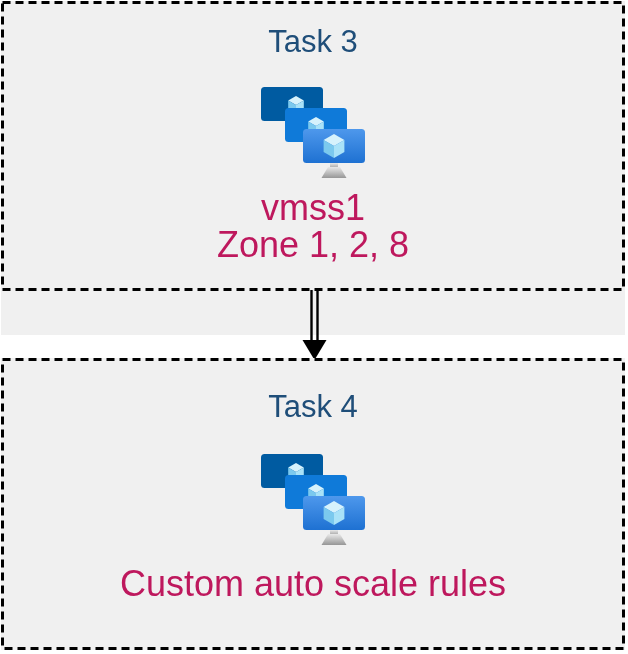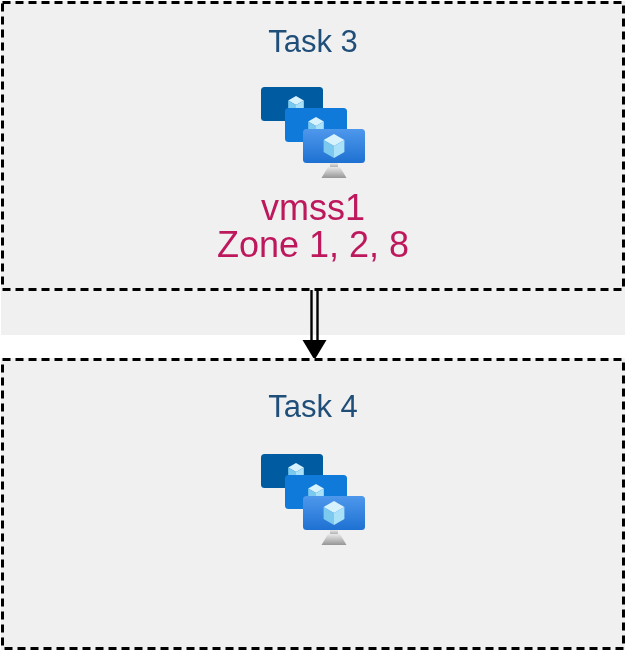--- a/index.html
+++ b/index.html
@@ -152,15 +152,18 @@
       <polygon points="55,30 62.8,34.5 55,39 47.2,34.5" fill="#D6F2FC"></polygon>
       <polygon points="47.2,34.5 55,39 55,48 47.2,43.5" fill="#7BC9EE"></polygon>
       <polygon points="62.8,34.5 55,39 55,48 62.8,43.5" fill="#A9E2F8"></polygon>
 
       <rect x="42" y="42" width="62" height="34" rx="3.5" fill="url(#gradFront2)"></rect>
       <polygon points="73,47 83.4,53 73,59 62.6,53" fill="#D6F2FC"></polygon>
       <polygon points="62.6,53 73,59 73,71 62.6,65" fill="#7BC9EE"></polygon>
       <polygon points="83.4,53 73,59 73,71 83.4,65" fill="#A9E2F8"></polygon>
     </svg>
 
+    <div class="task-lines">
+      <div class="task-line">Custom auto scale rules</div>
+    </div>
   </div>
 
 </div>
 
 </body></html>

